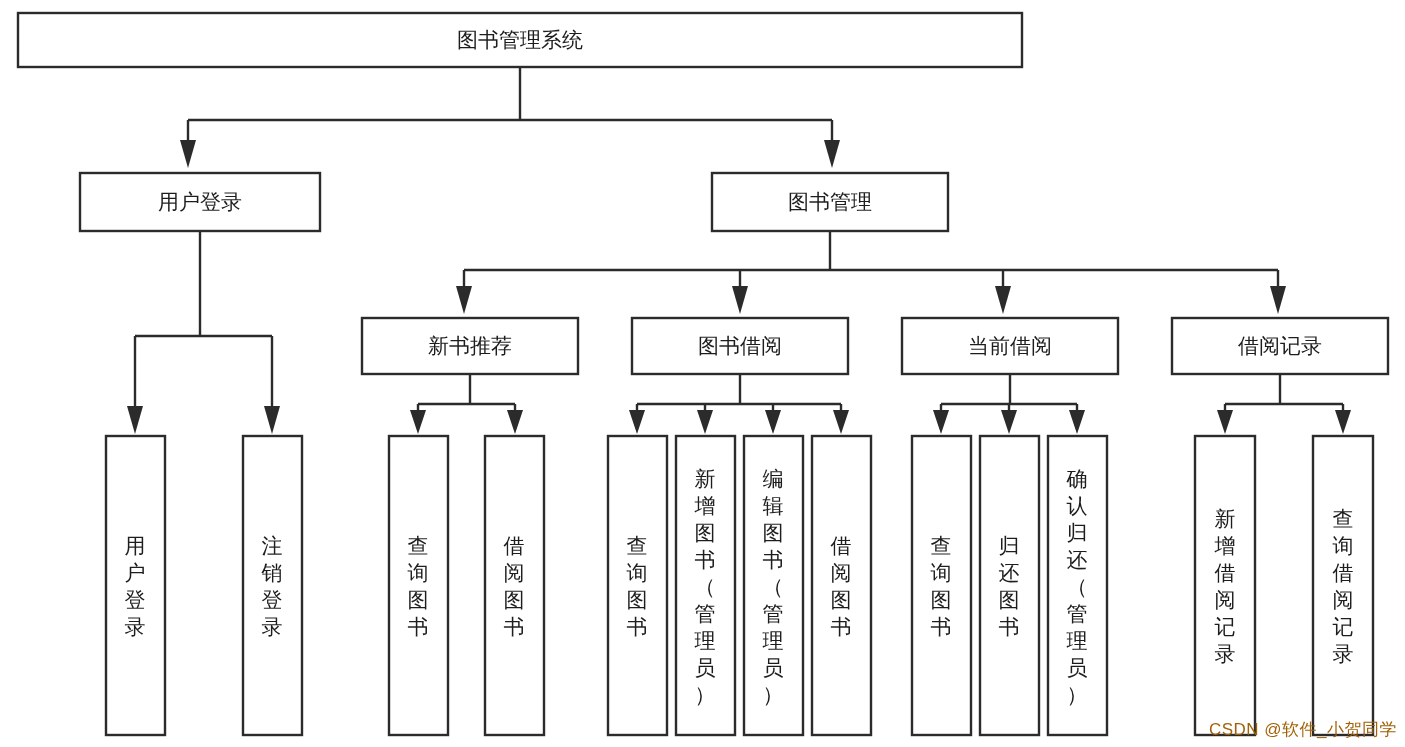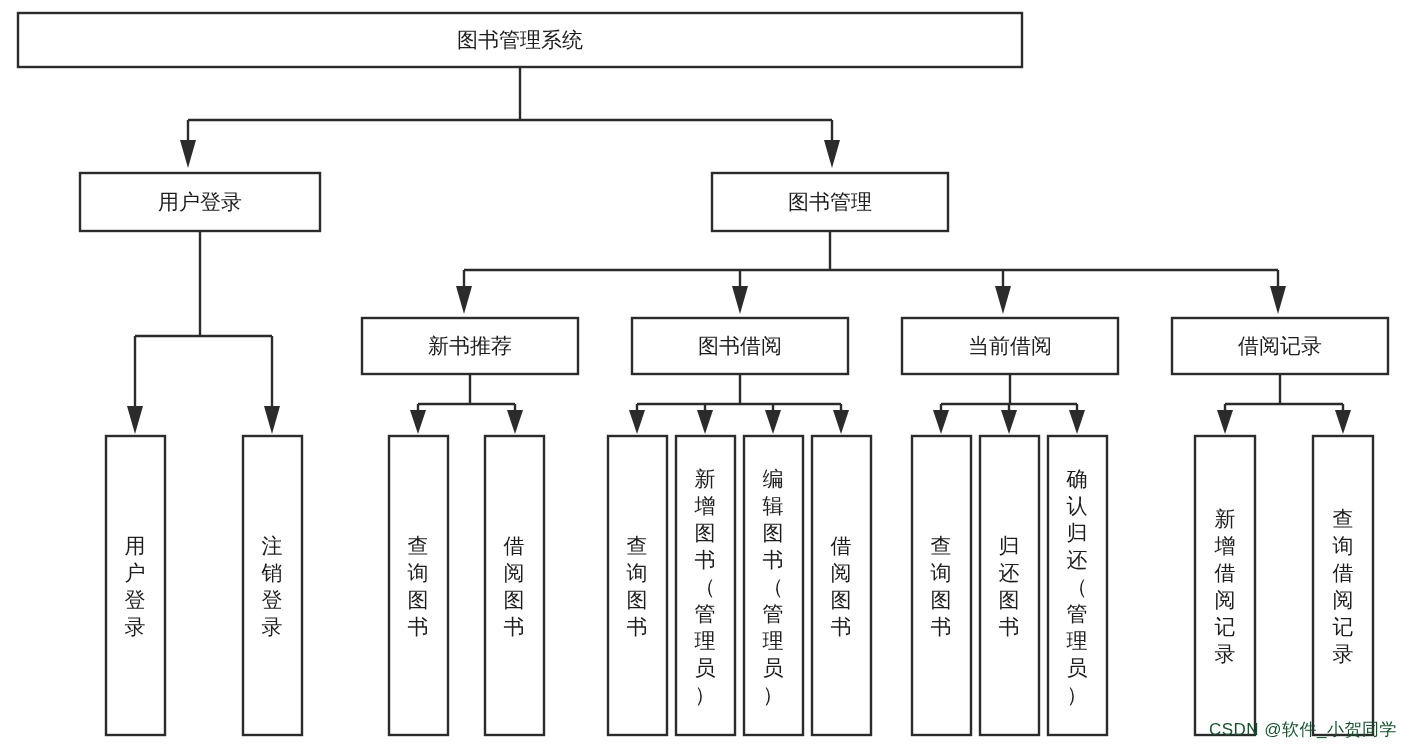--- a/index.html
+++ b/index.html
@@ -54,21 +54,21 @@
     font-size: 21px;
     fill: #1d1d1d;
     text-anchor: middle;
   }
   .watermark-text {
     position: absolute;
     right: 8px;
     bottom: 6px;
     font-family: "Liberation Sans", "DejaVu Sans", sans-serif;
     font-size: 17px;
-    color: #14532d;
+    color: #a16207;
     letter-spacing: 0.5px;
     white-space: nowrap;
     user-select: none;
   }
 </style>
 </head>
 <body>
 
 <div id="diagram-root">
 

